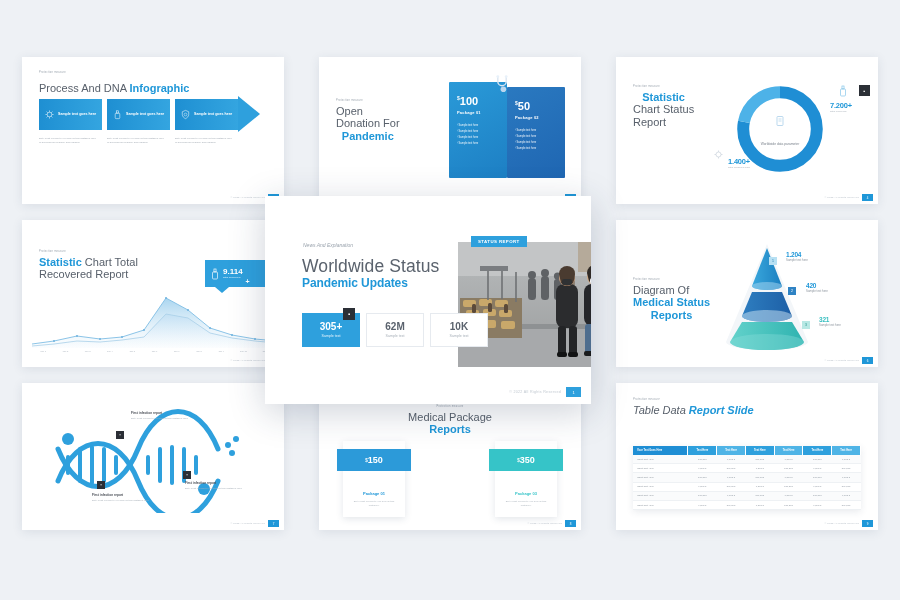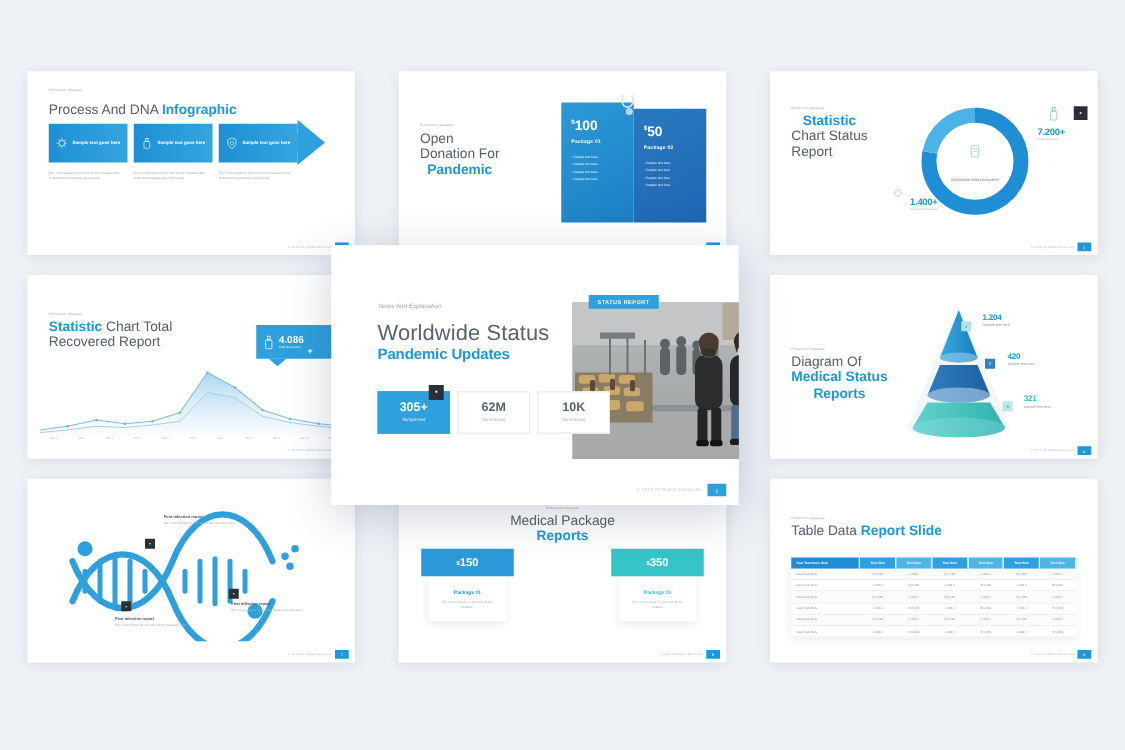--- a/index.html
+++ b/index.html
@@ -140,27 +140,27 @@
   .dn-sq{
     position:absolute;width:8px;height:8px;background:#2b2f36;
     display:flex;align-items:center;justify-content:center;color:#fff;font-size:3.5px;
   }
 
   
   .s8 .hd{position:absolute;left:0;top:22px;width:100%;text-align:center;}
   .pk-wrap{position:absolute;left:24px;top:58px;width:214px;display:flex;justify-content:space-between;}
   .pk{width:62px;background:#fff;box-shadow:0 2px 7px rgba(40,60,90,.13);padding-bottom:8px;text-align:center;}
   .pk-head{height:22px;display:flex;align-items:center;justify-content:center;color:#fff;
-           font-size:9px;font-weight:700;margin:4px -6px;position:relative;top:-6px;}
+           font-size:9px;font-weight:700;margin:14px -6px;position:relative;top:-6px;}
   .pk-head sup{font-size:4.5px;vertical-align:super;}
   .pk-name{font-size:4px;font-weight:700;margin-top:2px;}
   .pk-desc{font-size:2.5px;line-height:1.7;color:#aeb6be;margin:4px 8px 0;}
 
   
-  .s9 .hd{position:absolute;left:17px;top:30px;}
+  .s9 .hd{position:absolute;left:17px;top:15px;font-style:italic;}
   .tbl{position:absolute;left:17px;top:63px;width:228px;border-collapse:collapse;
        box-shadow:0 2px 7px rgba(40,60,90,.10);background:#fff;}
   .tbl th{font-size:2.6px;color:#fff;font-weight:700;padding:3px 2px;text-align:center;
           border-right:1px solid #fff;}
   .tbl td{font-size:2.4px;color:#9ba3ac;padding:2.6px 2px;text-align:center;border-bottom:1px solid #eef1f4;}
   .tbl tbody tr:nth-child(odd){background:#fafbfc;}
   .tbl td:first-child{text-align:left;padding-left:4px;color:#8a929b;}
 
   
   .f-eyebrow{position:absolute;left:38px;top:46px;font-size:5px;font-style:italic;color:#9aa3ad;}
@@ -391,21 +391,21 @@
       <span>Jan 10</span>
       <span>Jan 11</span>
     </div>
 
     <div class="callout">
       <svg style="width:10px;height:14px;flex:none" viewBox="0 0 24 30">
         <rect x="6" y="10" width="12" height="17" rx="2.5" fill="none" stroke="#fff" stroke-width="1.6"></rect>
         <rect x="9.5" y="3" width="5" height="7" fill="none" stroke="#fff" stroke-width="1.6"></rect>
       </svg>
       <div>
-        <div class="co-num">4.086</div>
+        <div class="co-num">9.114</div>
         <div class="co-cap">Total Recovered</div>
       </div>
       <div style="font-size:7px;font-weight:700;align-self:flex-end;margin-bottom:2px">+</div>
     </div>
 
     <div class="foot">
       <div class="cp">© 2022 All Rights Reserved</div>
       <div class="pg">5</div>
     </div>
   </div>

